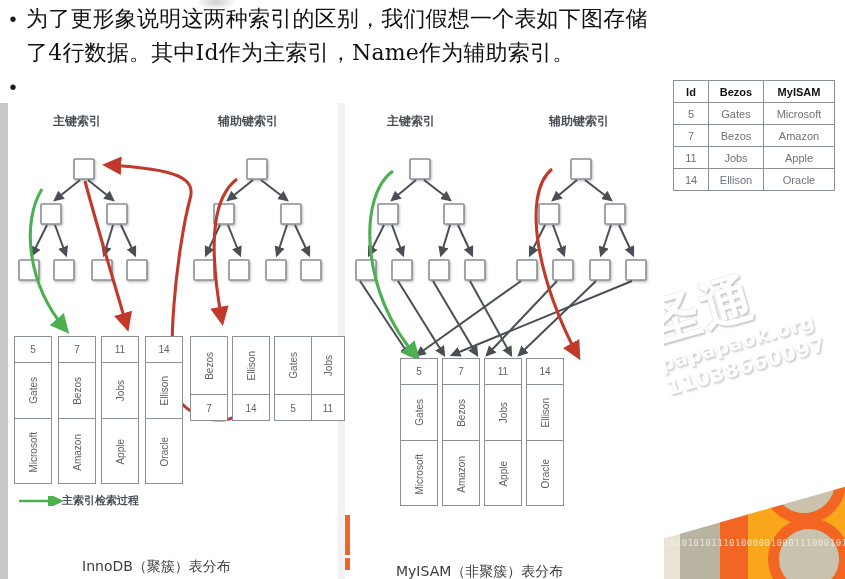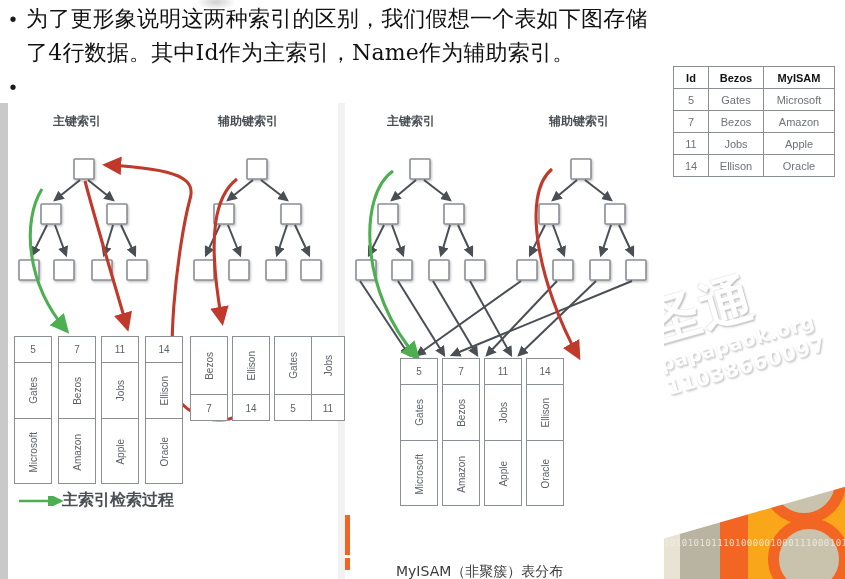--- a/index.html
+++ b/index.html
@@ -28,21 +28,21 @@
 
   
   .topsmudge{
     position:absolute;left:196px;top:-6px;width:40px;height:16px;
     background:radial-gradient(ellipse at center, rgba(120,120,120,.35), rgba(255,255,255,0) 70%);
   }
 
   
   .right-col{position:absolute;left:664px;top:0;width:181px;height:579px;background:#fff;overflow:hidden;}
 
-  .tbl-wrap{position:absolute;left:9px;top:66px;}
+  .tbl-wrap{position:absolute;left:9px;top:80px;}
   table.datatbl{border-collapse:collapse;font-size:11px;}
   table.datatbl th,table.datatbl td{
     border:1px solid #8a8f96;
     padding:3px 6px;text-align:center;color:#6d7278;
     font-family:"Liberation Sans",sans-serif;
     height:15px;
   }
   table.datatbl th{color:#111;font-weight:bold;}
   table.datatbl td.c-id{min-width:22px;}
   table.datatbl td.c-name{min-width:42px;}
@@ -131,21 +131,21 @@
     writing-mode:vertical-rl;text-orientation:mixed;
     transform:rotate(180deg);white-space:nowrap;
     font-size:10px;color:#5d6268;
   }
   .num{font-size:10px;color:#5d6268;}
 
   
   .legend{position:absolute;left:18px;top:385px;}
   .lrow{display:flex;align-items:center;height:25px;}
   .lrow .ltxt{
-    margin-left:44px;font-size:16px;color:#4a4f55;font-weight:bold;
+    margin-left:44px;font-size:11px;color:#4a4f55;font-weight:bold;
     font-family:"DejaVu Sans",sans-serif;white-space:nowrap;
   }
   .arrowbar{position:absolute;left:0;width:50px;height:10px;}
 
   .orangebar{position:absolute;left:345px;top:412px;width:5px;height:40px;background:#f26522;}
   .orangebar2{position:absolute;left:345px;top:455px;width:5px;height:12px;background:#f26522;}
 </style>
 </head>
 <body>
 
@@ -464,19 +464,20 @@
               <marker id="lg" markerWidth="8" markerHeight="8" refX="4.4" refY="3" orient="auto">
             <path d="M0,0 L6.2,3 L0,6 z" fill="#4caf50"></path>
               </marker>
             </defs>
           <path d="M1,5 L41,5" stroke="#4caf50" stroke-width="2.6" marker-end="url(#lg)"></path>
         </svg>
         <span class="ltxt">主索引检索过程</span>
       </div>
     </div>
 
+    <div class="cap" style="left:82px;top:455px;">InnoDB（聚簇）表分布</div>
     <div class="cap" style="left:396px;top:460px;">MyISAM（非聚簇）表分布</div>
 
     <div class="orangebar"></div>
     <div class="orangebar2"></div>
   </div>
 
 </div>
 
 </body></html>

